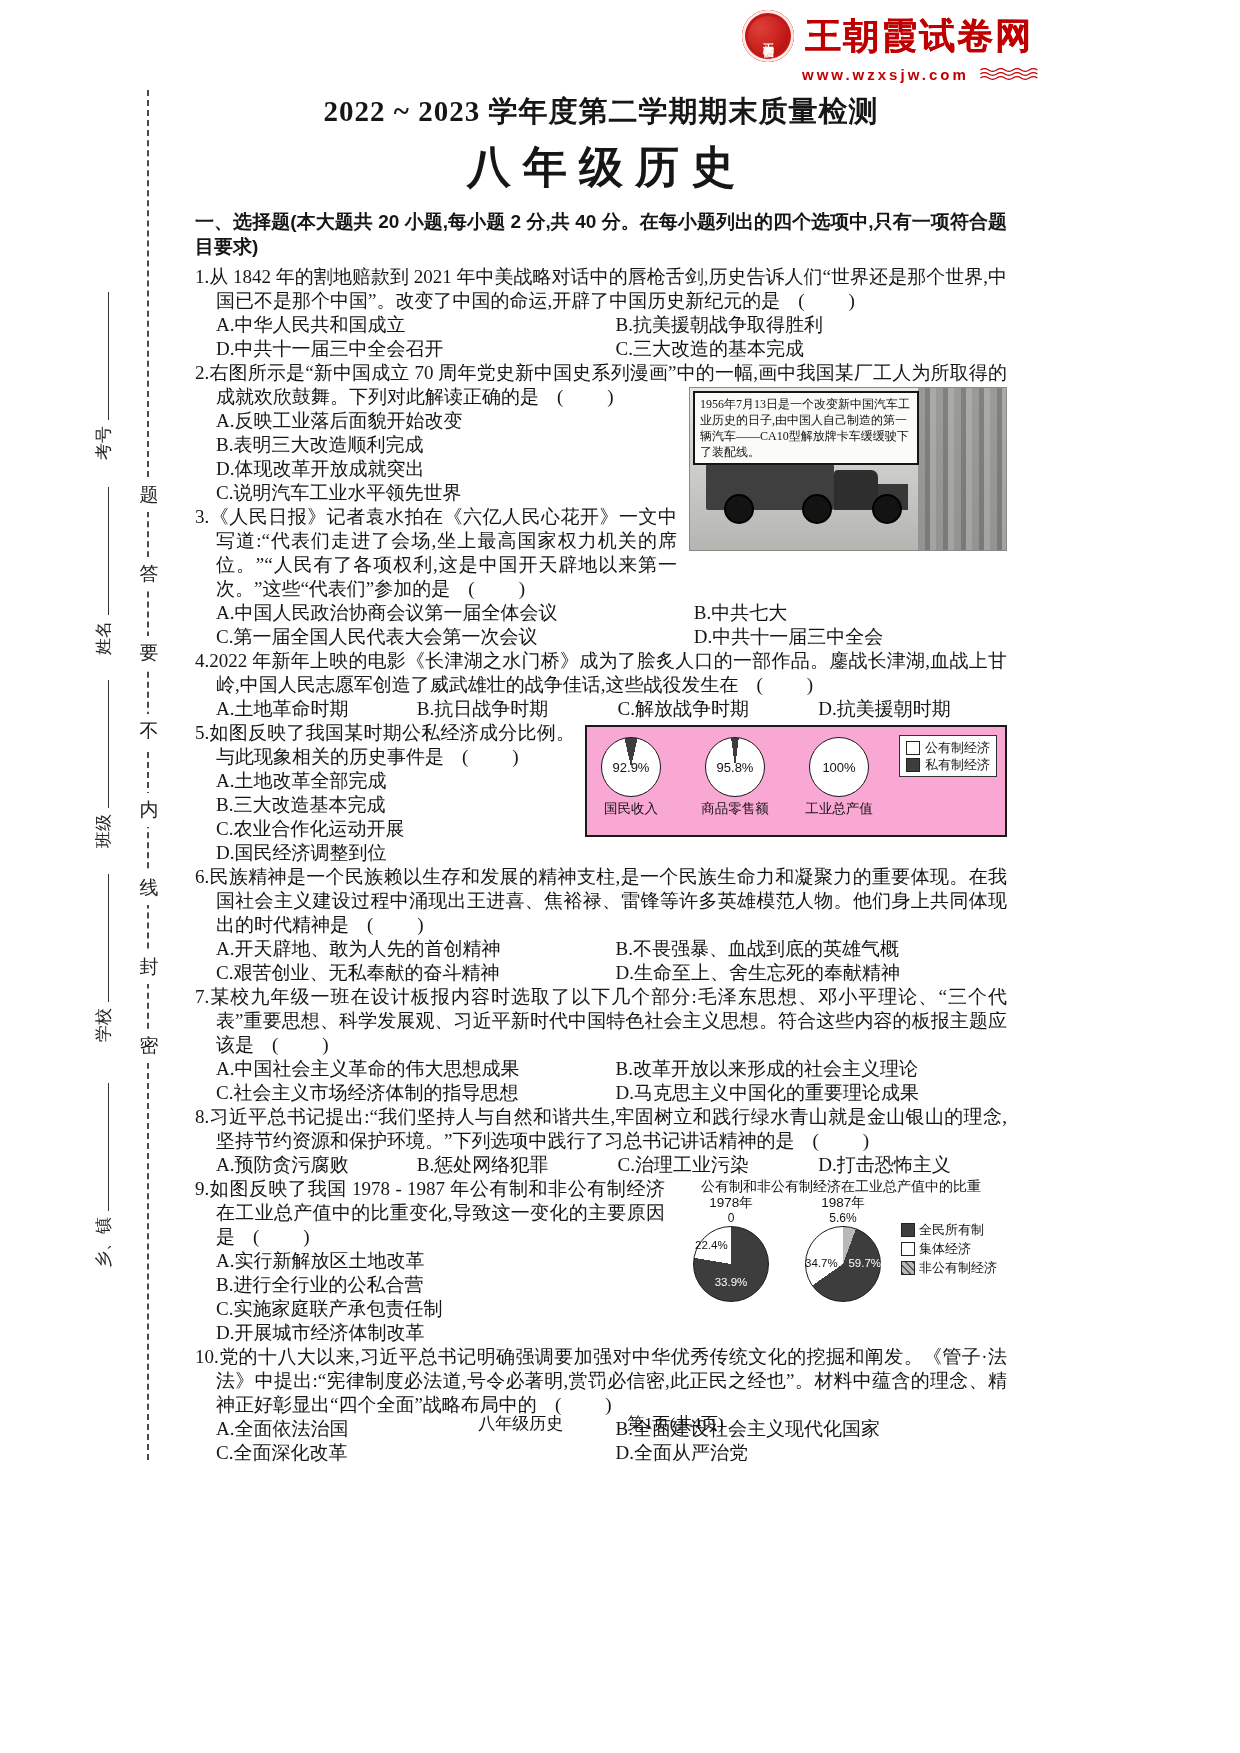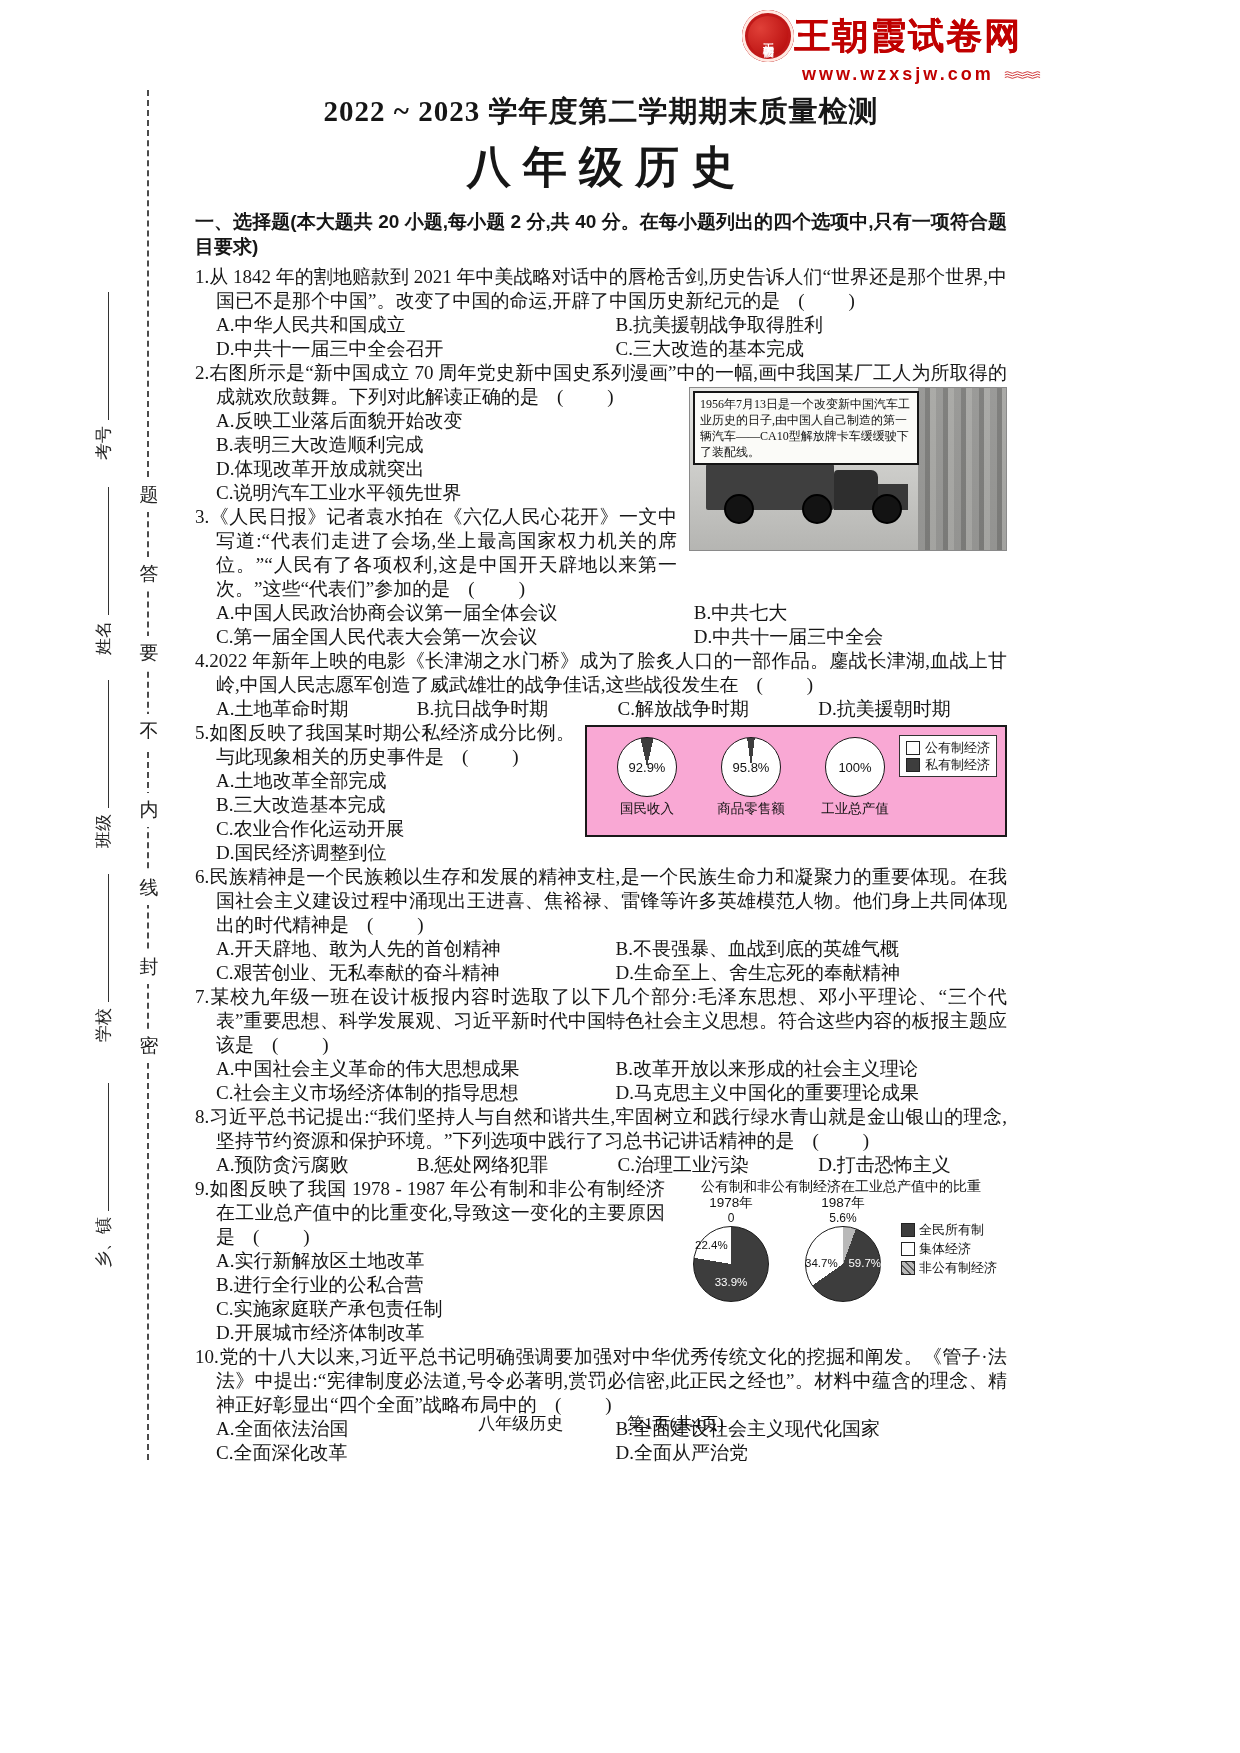--- a/index.html
+++ b/index.html
@@ -1,30 +1,30 @@
 <!DOCTYPE html>
 <html><head>
 <meta charset="utf-8">
 <style>
   html,body{margin:0;padding:0;background:#ffffff;}
   .page{position:relative;width:1240px;height:1753px;background:#ffffff;
         font-family:"Liberation Serif","DejaVu Serif",serif;color:#161616;overflow:hidden;}
 
   
   .logo{position:absolute;top:10px;left:742px;width:302px;}
-  .logo-row{display:flex;align-items:center;gap:0;}
+  .logo-row{display:flex;align-items:center;gap:11px;}
   .seal{width:52px;height:52px;border-radius:50%;flex:0 0 auto;
         background:radial-gradient(circle at 35% 35%, #e04038, #b80d0d 72%);
         display:flex;align-items:center;justify-content:center;
         box-shadow:inset 0 0 0 3px #ffe9e2, inset 0 0 0 6px #c01818;}
   .seal-inner{color:#fff;font-size:11px;font-weight:bold;writing-mode:vertical-rl;letter-spacing:1px;}
   .brand{font-size:36px;font-weight:900;color:#c00000;letter-spacing:2px;white-space:nowrap;
          text-shadow:0.6px 0 0 #c00000;}
   .url-row{display:flex;align-items:center;gap:10px;margin:2px 0 0 60px;}
-  .url{color:#c00000;font-weight:bold;font-size:18px;letter-spacing:3px;
+  .url{color:#c00000;font-weight:bold;font-size:15px;letter-spacing:3px;
        font-family:"Liberation Sans","DejaVu Sans",sans-serif;}
 
   
   .seal-line{position:absolute;left:147px;top:90px;height:1370px;border-left:2px dashed #4a4a4a;}
   .seal-char{position:absolute;left:134px;width:30px;text-align:center;font-size:19px;
              background:#fff;padding:4px 0;color:#222;}
   .m-field{position:absolute;left:92px;transform-origin:0 0;transform:rotate(-90deg);
            white-space:nowrap;font-size:17px;color:#222;}
   .m-line{display:inline-block;width:128px;height:4px;border-bottom:1.6px solid #333;margin-left:6px;}
 
@@ -66,21 +66,21 @@
               font-size:12px;line-height:16px;padding:3px 5px;display:block;text-indent:0;color:#111;}
 
   
   .q5-chart{float:right;width:418px;height:108px;border:2px solid #1a1a1a;margin:4px 0 4px 10px;
             position:relative;background:#f9a8d4;}
   .q5-legend{position:absolute;top:8px;right:8px;border:1.5px solid #333;padding:3px 6px;
              font-size:13px;line-height:17px;font-family:"Liberation Sans","DejaVu Sans",sans-serif;background:#fff;}
   .leg-row{display:flex;align-items:center;gap:5px;}
   .sw{display:inline-block;width:12px;height:12px;border:1px solid #222;background:#fff;flex:0 0 auto;}
   .hatch{background-image:repeating-linear-gradient(45deg,#555 0 2px,transparent 2px 5px);}
-  .q5-pies{position:absolute;left:16px;top:10px;display:flex;gap:16px;}
+  .q5-pies{position:absolute;left:0;top:10px;display:flex;gap:16px;}
   .pie-block{width:88px;text-align:center;font-family:"Liberation Sans","DejaVu Sans",sans-serif;}
   .pie{border-radius:50%;border:1.5px solid #1a1a1a;position:relative;}
   .q5-pie{width:58px;height:58px;margin:0 auto;display:flex;align-items:center;justify-content:center;}
   .pie-pct{font-size:13px;color:#111;}
   .pie-label{font-size:13.5px;margin-top:3px;color:#111;}
 
   
   .q9-chart{float:right;width:332px;margin:0 0 2px 10px;color:#111;
             font-family:"Liberation Sans","DejaVu Sans",sans-serif;}
   .q9-title{font-size:14px;text-align:center;line-height:18px;}

